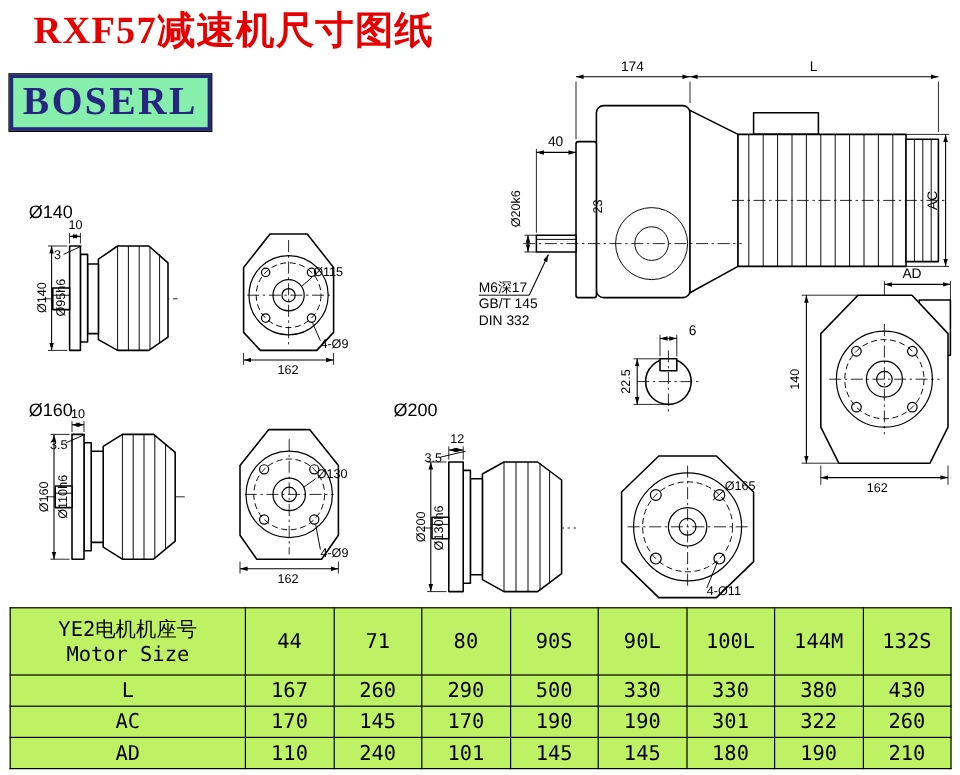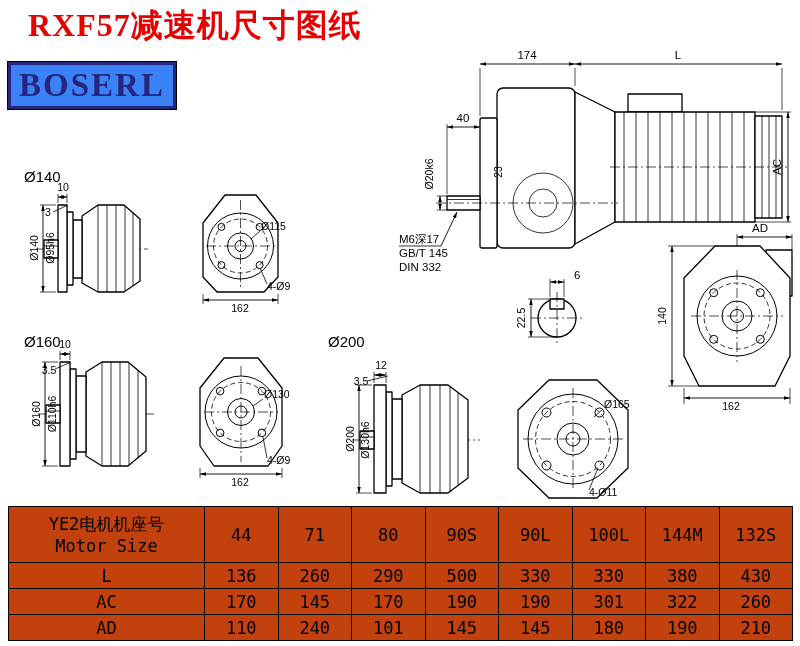--- a/index.html
+++ b/index.html
@@ -4,41 +4,41 @@
 <style>
   * { margin:0; padding:0; box-sizing:border-box; }
   html,body { width:800px; height:646px; background:#fff; overflow:hidden;
     font-family:"Liberation Sans", sans-serif; }
   .canvas { position:absolute; left:0; top:0; width:800px; height:646px; background:#fff; }
 
   .title { position:absolute; left:28px; top:4px; font-size:32px; font-weight:bold;
     color:var(--title,#e60000); font-family:"Liberation Serif", serif; letter-spacing:1px; white-space:nowrap; }
 
   .logo { position:absolute; left:8px; top:62px; width:168px; height:47px;
-    border:3px solid var(--logo,#26267e); outline:1px solid #000; background:#3b82f6;
+    border:3px solid var(--logo,#26267e); outline:1px solid #000; background:#86efac;
     display:flex; align-items:center; justify-content:center; }
   .logo span { font-family:"Liberation Serif", serif; font-weight:bold; font-size:33px;
     color:var(--logo,#26267e); letter-spacing:2px; }
 
   svg.drawing { position:absolute; left:0; top:0; }
 
   
   .ol  { fill:#fff; stroke:#000; stroke-width:1.3; stroke-linejoin:round; }
   .ol2 { fill:none; stroke:#000; stroke-width:1; }
   .th  { fill:none; stroke:#000; stroke-width:0.8; }
   .dim { fill:none; stroke:#000; stroke-width:0.9; }
   .ext { fill:none; stroke:#000; stroke-width:0.7; }
   .cl  { fill:none; stroke:#000; stroke-width:0.7; stroke-dasharray:10 3 2 3; }
   .dash{ fill:none; stroke:#000; stroke-width:0.8; stroke-dasharray:5 3; }
   text.d   { font-family:"Liberation Sans", sans-serif; font-size:11.5px; fill:#000; }
   text.sm  { font-size:10.5px; }
   text.cap { font-size:15px; }
 
   table.spec { position:absolute; left:8px; top:506px; width:784px; border-collapse:collapse;
-    table-layout:fixed; font-family:"DejaVu Sans Mono", monospace; background:#c2410c; }
+    table-layout:fixed; font-family:"DejaVu Sans Mono", monospace; background:#bef264; }
   table.spec td { border:1px solid #000; text-align:center; vertical-align:middle;
     font-size:17px; color:#000; padding:0; }
   tr.hdr td { height:56px; }
   tr.datarow td { height:26px; }
 </style>
 </head>
 <body>
 
 <div class="canvas">
 
@@ -276,21 +276,21 @@
         <td>71</td>
         <td>80</td>
         <td>90S</td>
         <td>90L</td>
         <td>100L</td>
         <td>144M</td>
         <td>132S</td>
       </tr>
       <tr class="datarow">
         <td>L</td>
-        <td>136</td>
+        <td>167</td>
         <td>260</td>
         <td>290</td>
         <td>500</td>
         <td>330</td>
         <td>330</td>
         <td>380</td>
         <td>430</td>
       </tr>
       <tr class="datarow">
         <td>AC</td>

